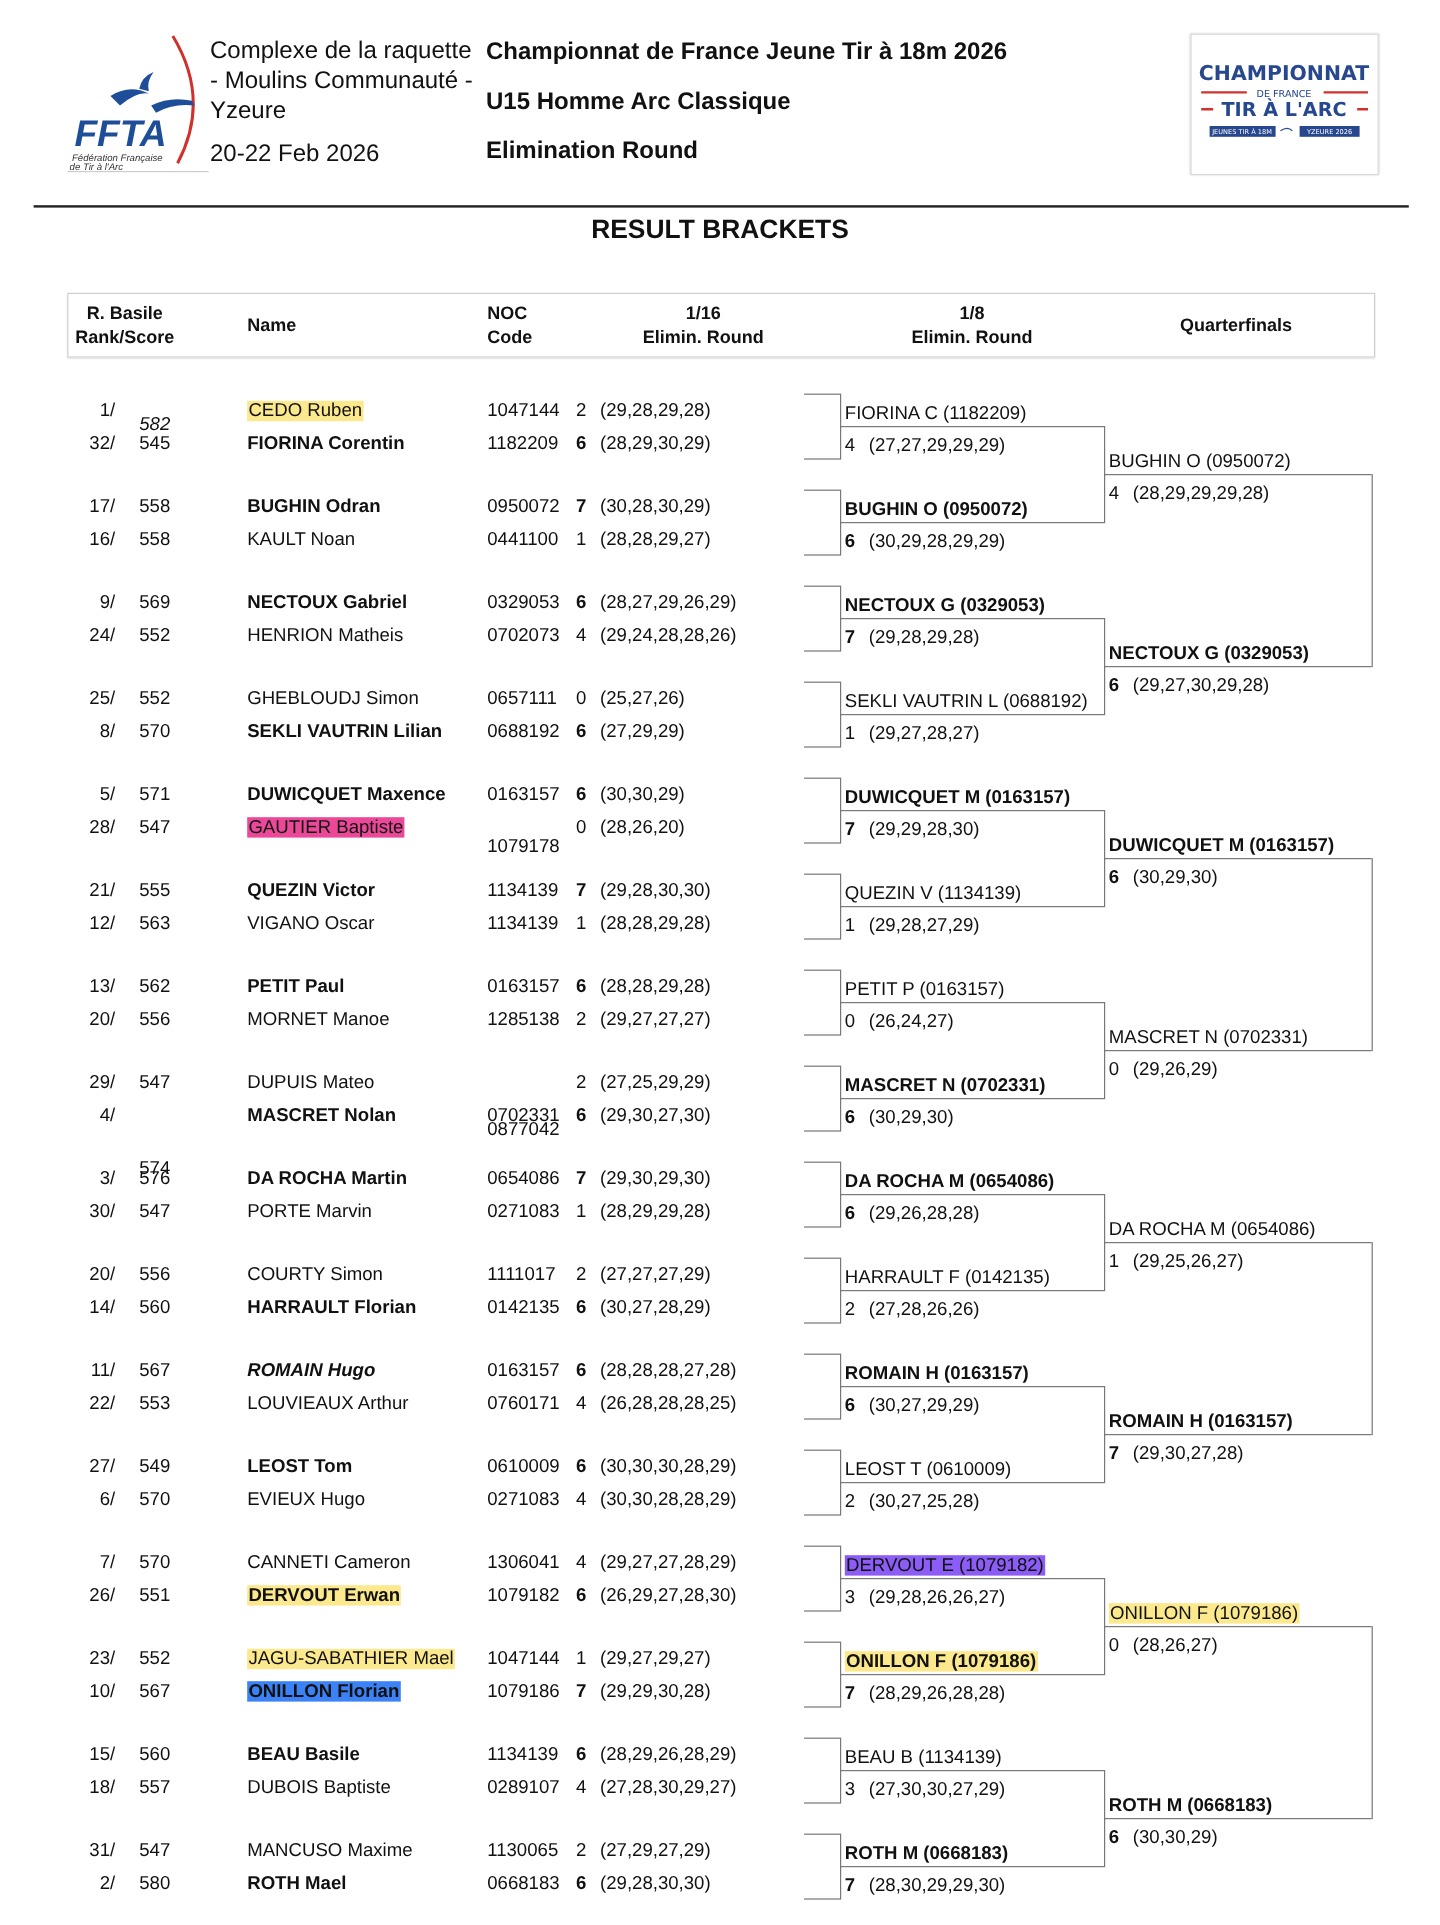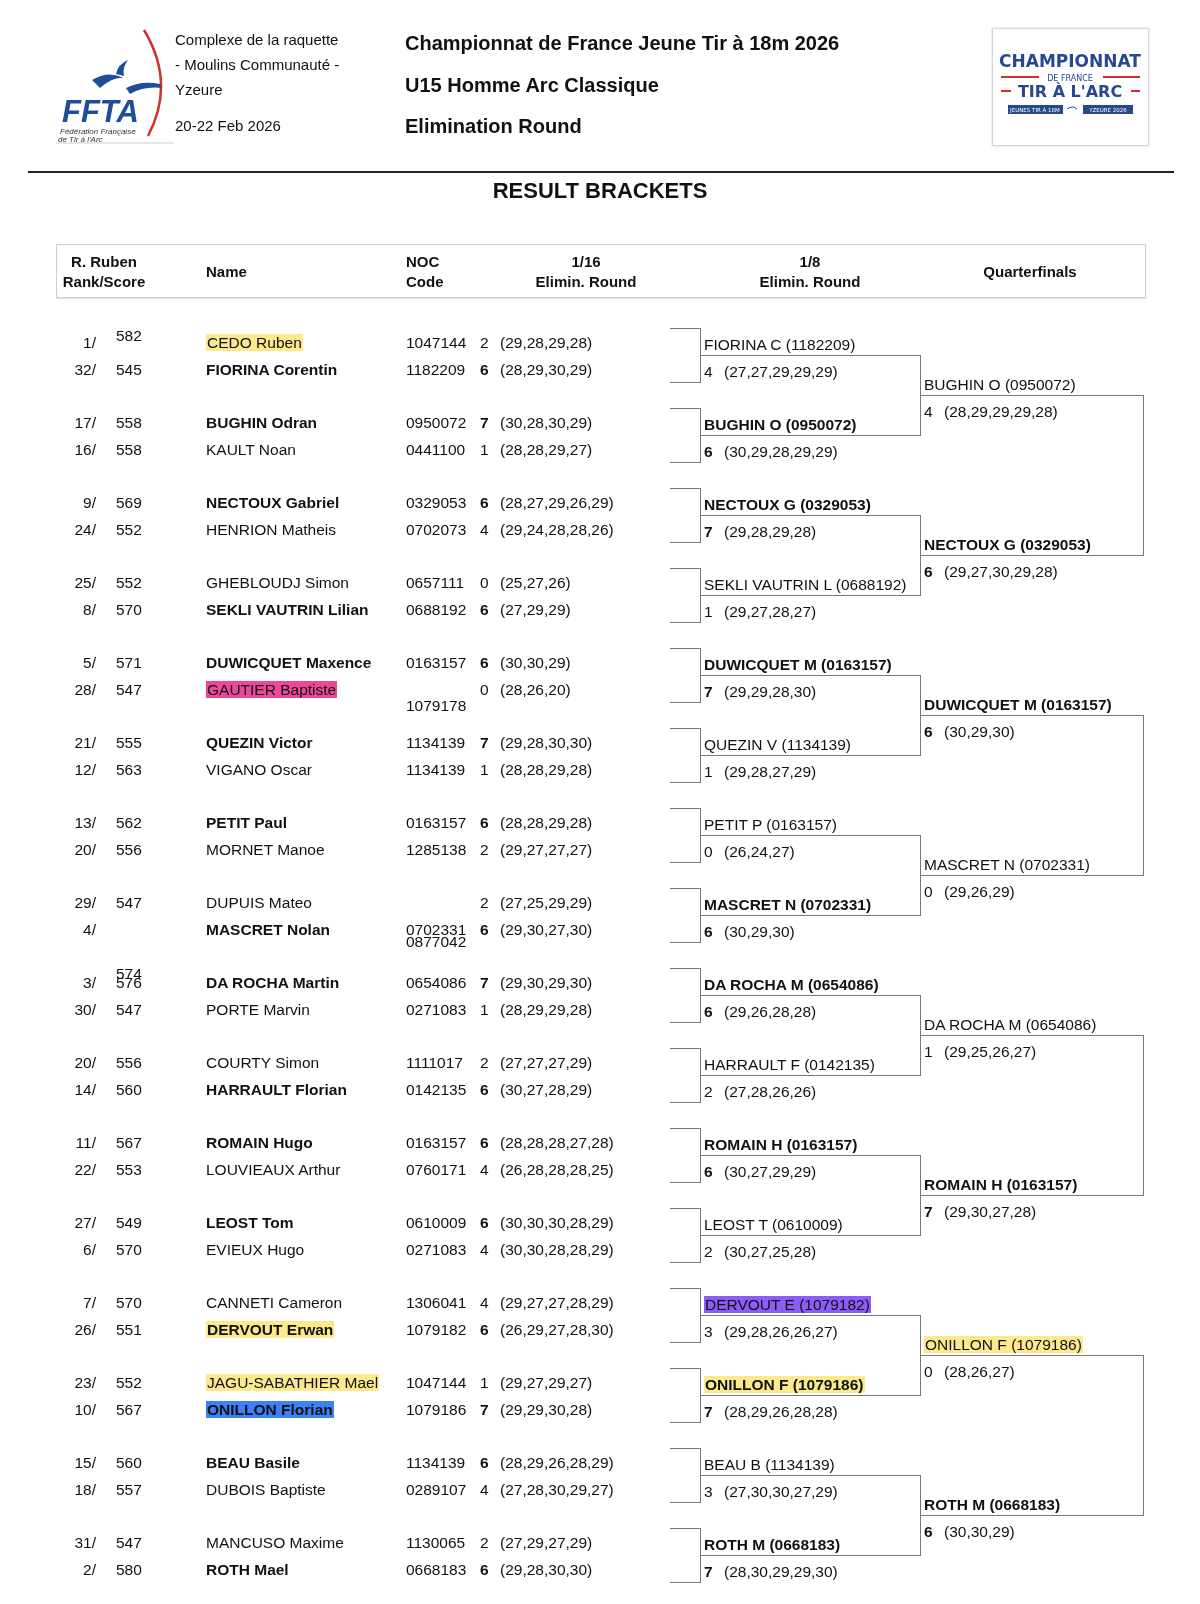--- a/index.html
+++ b/index.html
@@ -1,21 +1,21 @@
 <!DOCTYPE html>
 <html><head>
 <meta charset="utf-8">
 <style>
   html, body { margin:0; padding:0; background:#ffffff; }
   body { width:1200px; height:1604px; position:relative; overflow:hidden;
          font-family:"Liberation Sans", sans-serif; color:#111; }
   
   #ffta-logo { position:absolute; left:56px; top:28px; width:118px; height:116px; }
   #champ-logo { position:absolute; left:992px; top:28px; width:155px; height:116px; border:1px solid #d8d8d8; box-shadow:0 0 2px #ccc; background:#fff; }
-  .venue { position:absolute; left:175px; font-size:15px; color:#111; }
+  .venue { position:absolute; left:175px; font-size:20px; color:#111; }
   .evt { position:absolute; left:405px; font-size:20px; font-weight:bold; color:#111; }
   #header-rule { position:absolute; left:28px; top:171px; width:1146px; height:2px; background:#222; }
   #page-title { position:absolute; left:0; width:1200px; top:178px; text-align:center; font-size:22px; font-weight:bold; }
   
   #col-header { position:absolute; left:56px; top:244px; width:1088px; height:52px; border:1px solid #cfcfcf; box-shadow:0 1px 1px #e4e4e4; }
   .ch { position:absolute; font-size:15px; font-weight:bold; line-height:20px; }
   .ch.center { text-align:center; }
   
   .t { position:absolute; font-size:15.5px; line-height:20px; white-space:nowrap; }
   .b { font-weight:bold; }
@@ -63,41 +63,41 @@
     <text x="115" y="83" text-anchor="middle" font-family="DejaVu Sans, sans-serif" font-size="5.5" fill="#fff">YZEURE 2026</text>
     <path d="M74 80 Q80 76 84 80" stroke="#27488f" stroke-width="1" fill="none"></path>
   </svg>
 </div>
 
 <div id="header-rule"></div>
 <div id="page-title">RESULT BRACKETS</div>
 
 <div id="col-header"></div>
 <div class="ch center" style="left:56px; top:252px; width:96px;">
-  <div>R. Ruben</div>
+  <div>R. Basile</div>
   <div>Rank/Score</div>
 </div>
 <div class="ch" style="left:206px; top:262px;">Name</div>
 <div class="ch" style="left:406px; top:252px;">
   <div>NOC</div>
   <div>Code</div>
 </div>
 <div class="ch center" style="left:506px; top:252px; width:160px;">
   <div>1/16</div>
   <div>Elimin. Round</div>
 </div>
 <div class="ch center" style="left:730px; top:252px; width:160px;">
   <div>1/8</div>
   <div>Elimin. Round</div>
 </div>
 <div class="ch center" style="left:950px; top:262px; width:160px;">Quarterfinals</div>
 
 <div id="bracket">
     <div class="t rank" style="left:56px;top:333px;">1/</div>
-    <div class="t" style="left:116px;top:326px;">582</div>
+    <div class="t" style="left:116px;top:344px;font-style:italic;">582</div>
     <div class="t" style="left:206px;top:333px;"><span class="hl" style="background: rgb(252, 233, 142);">CEDO Ruben</span></div>
     <div class="t" style="left:406px;top:333px;">1047144</div>
     <div class="t" style="left:480px;top:333px;">2</div>
     <div class="t" style="left:500px;top:333px;">(29,28,29,28)</div>
     <div class="t rank" style="left:56px;top:360px;">32/</div>
     <div class="t" style="left:116px;top:360px;">545</div>
     <div class="t b" style="left:206px;top:360px;"><span>FIORINA Corentin</span></div>
     <div class="t" style="left:406px;top:360px;">1182209</div>
     <div class="t b" style="left:480px;top:360px;">6</div>
     <div class="t" style="left:500px;top:360px;">(28,29,30,29)</div>
@@ -204,21 +204,21 @@
     <div class="t" style="left:480px;top:1053px;">2</div>
     <div class="t" style="left:500px;top:1053px;">(27,27,27,29)</div>
     <div class="t rank" style="left:56px;top:1080px;">14/</div>
     <div class="t" style="left:116px;top:1080px;">560</div>
     <div class="t b" style="left:206px;top:1080px;"><span>HARRAULT Florian</span></div>
     <div class="t" style="left:406px;top:1080px;">0142135</div>
     <div class="t b" style="left:480px;top:1080px;">6</div>
     <div class="t" style="left:500px;top:1080px;">(30,27,28,29)</div>
     <div class="t rank" style="left:56px;top:1133px;">11/</div>
     <div class="t" style="left:116px;top:1133px;">567</div>
-    <div class="t b" style="left:206px;top:1133px;"><span>ROMAIN Hugo</span></div>
+    <div class="t b" style="left:206px;top:1133px;font-style:italic;"><span>ROMAIN Hugo</span></div>
     <div class="t" style="left:406px;top:1133px;">0163157</div>
     <div class="t b" style="left:480px;top:1133px;">6</div>
     <div class="t" style="left:500px;top:1133px;">(28,28,28,27,28)</div>
     <div class="t rank" style="left:56px;top:1160px;">22/</div>
     <div class="t" style="left:116px;top:1160px;">553</div>
     <div class="t" style="left:206px;top:1160px;"><span>LOUVIEAUX Arthur</span></div>
     <div class="t" style="left:406px;top:1160px;">0760171</div>
     <div class="t" style="left:480px;top:1160px;">4</div>
     <div class="t" style="left:500px;top:1160px;">(26,28,28,28,25)</div>
     <div class="t rank" style="left:56px;top:1213px;">27/</div>

